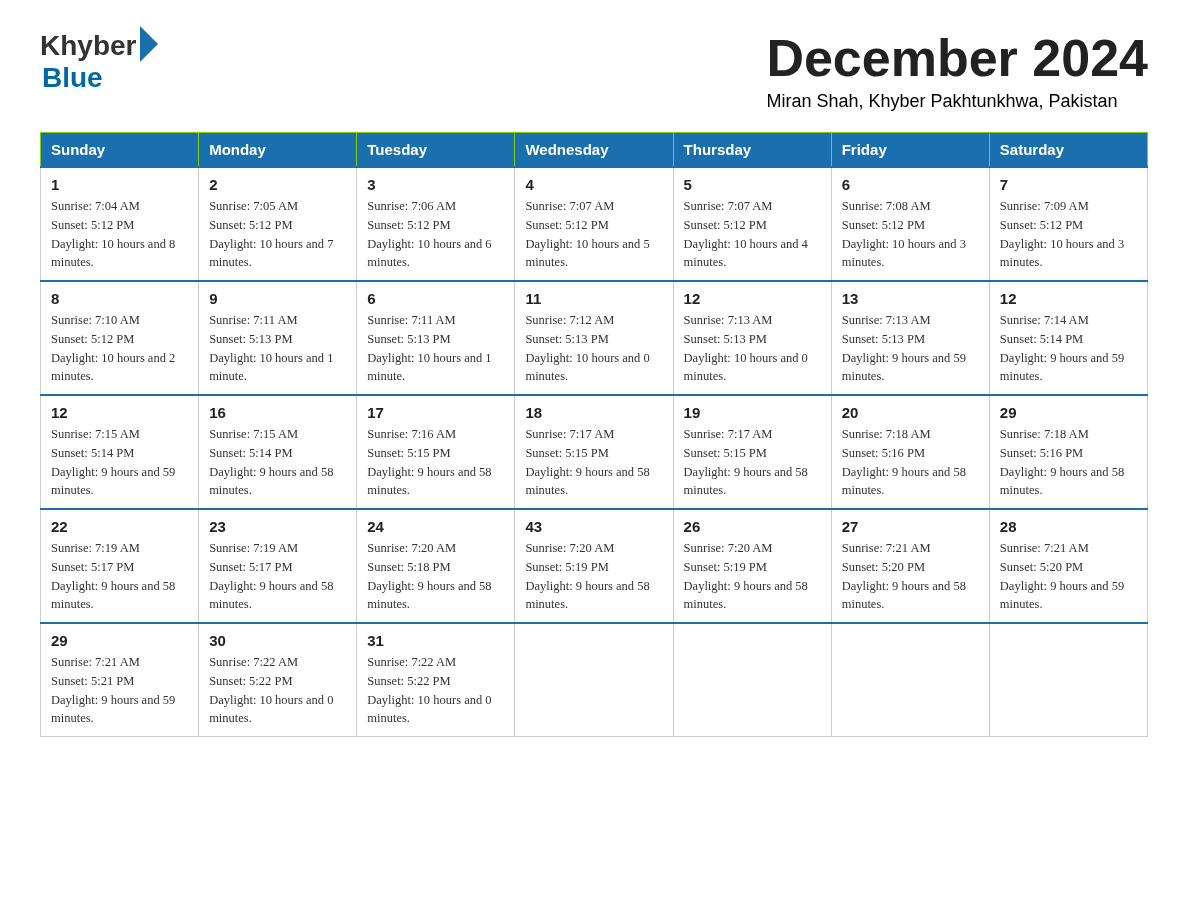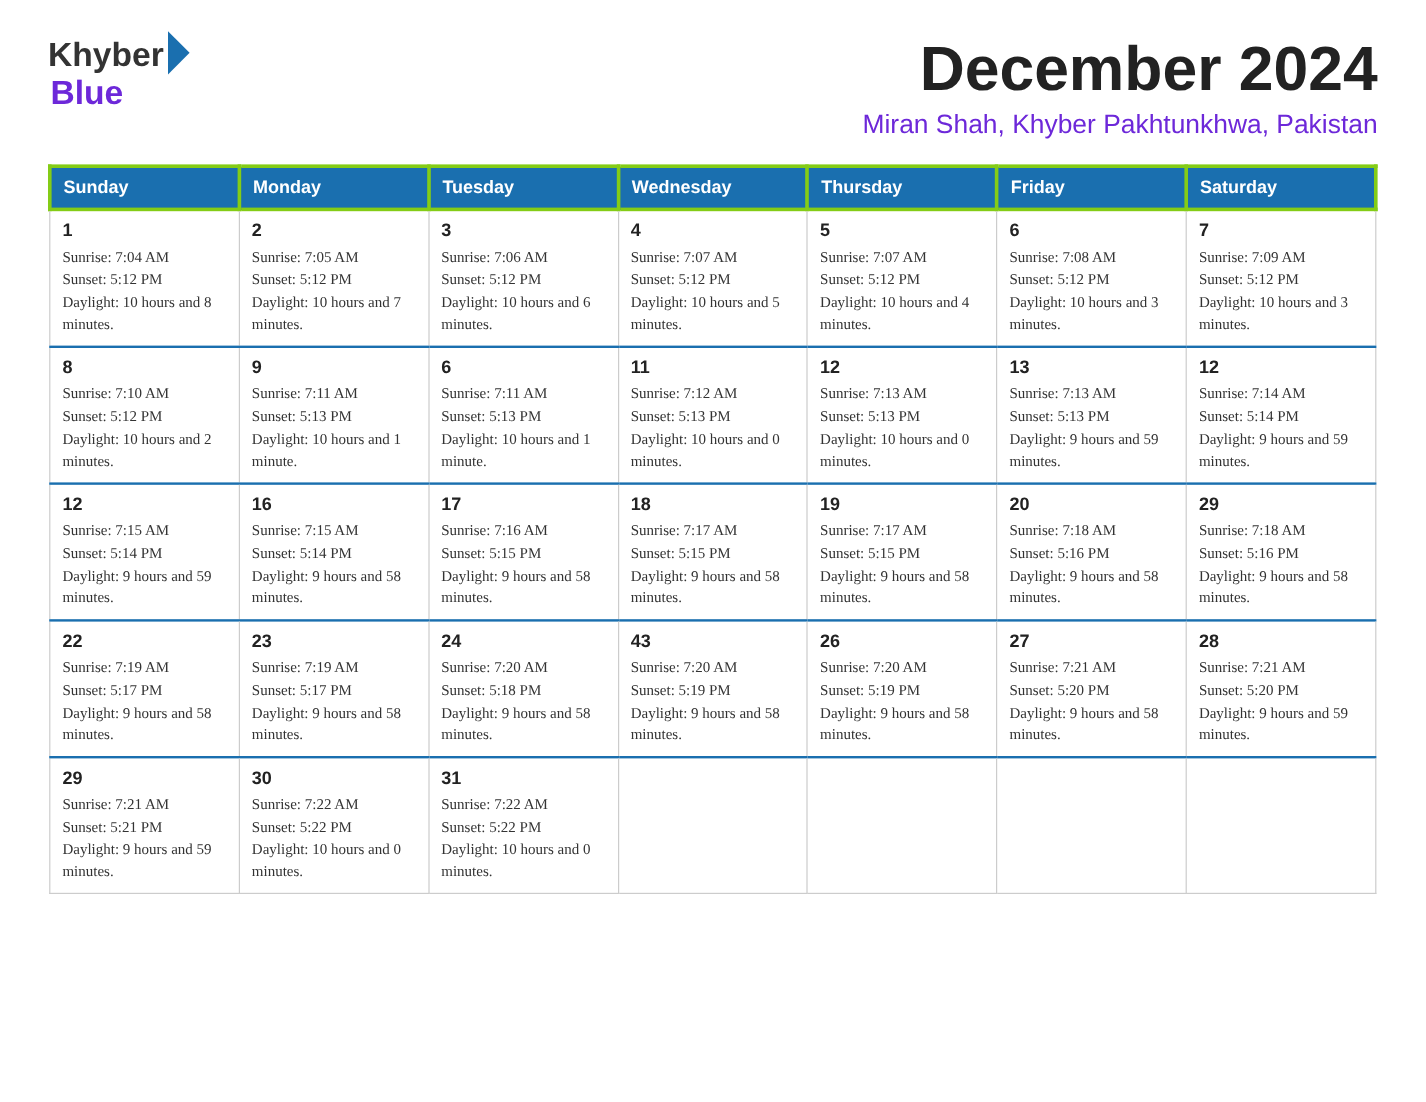--- a/index.html
+++ b/index.html
@@ -26,59 +26,58 @@
       height: 0;
       border-left: 18px solid #1a6faf;
       border-top: 18px solid transparent;
       border-bottom: 18px solid transparent;
       margin-left: 4px;
       margin-top: -4px;
     }
     .logo-blue {
       font-size: 28px;
       font-weight: bold;
-      color: #6d28d9;
+      color: #0369a1;
       margin-left: 2px;
     }
     .logo-wrapper {
       display: flex;
       flex-direction: column;
       align-items: flex-start;
     }
     .logo-top-row {
       display: flex;
       align-items: center;
     }
     .title-area {
-      text-align: right;
     }
     .month-year {
       font-size: 52px;
       font-weight: bold;
       color: #222;
       line-height: 1.1;
     }
     .location {
-      font-size: 22px;
-      color: #6d28d9;
+      font-size: 18px;
+      color: #000000;
       margin-top: 4px;
     }
     .calendar {
       width: 100%;
       border-collapse: collapse;
       margin-top: 10px;
     }
     .calendar th {
       background: #1a6faf;
       color: #fff;
       font-size: 15px;
       font-weight: bold;
       padding: 8px 10px;
       text-align: left;
-      border: 3px solid #84cc16;
+      border: 1px solid #84cc16;
     }
     .calendar td {
       vertical-align: top;
       padding: 8px 10px;
       border: 1px solid #ccc;
       border-top: 2px solid #1a6faf;
       font-size: 13px;
       color: #333;
       width: 14.28%;
       min-height: 100px;

